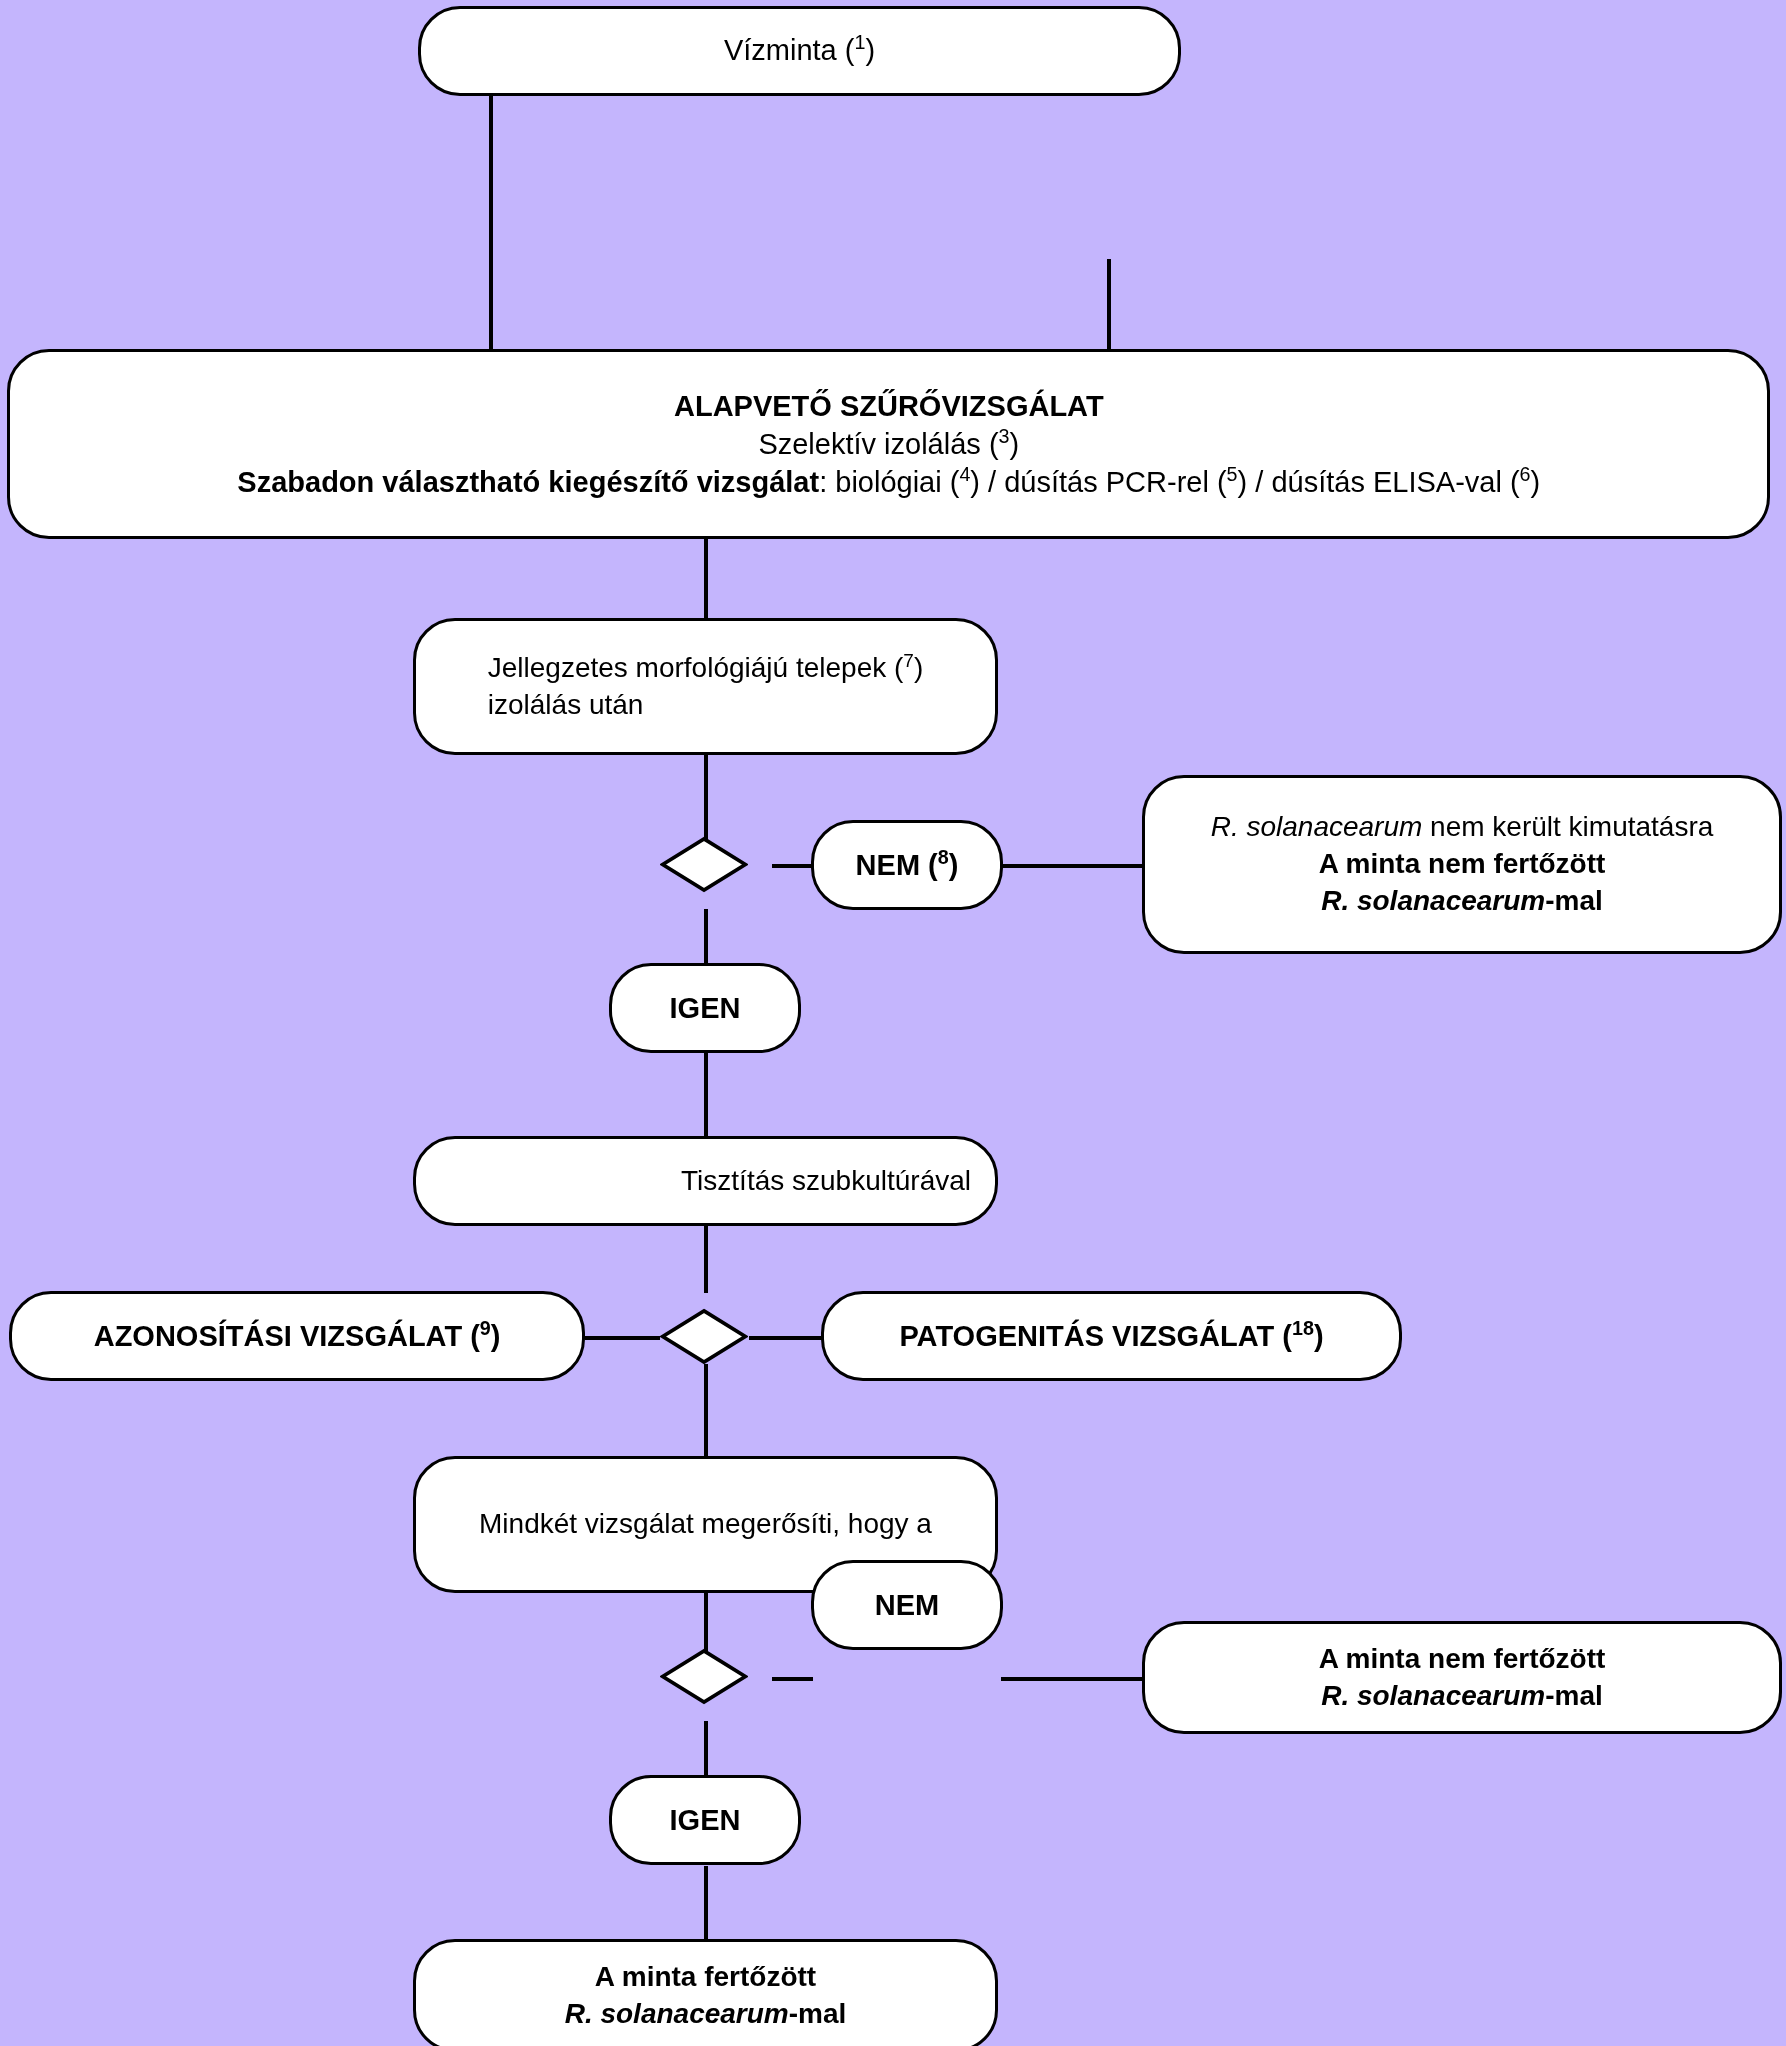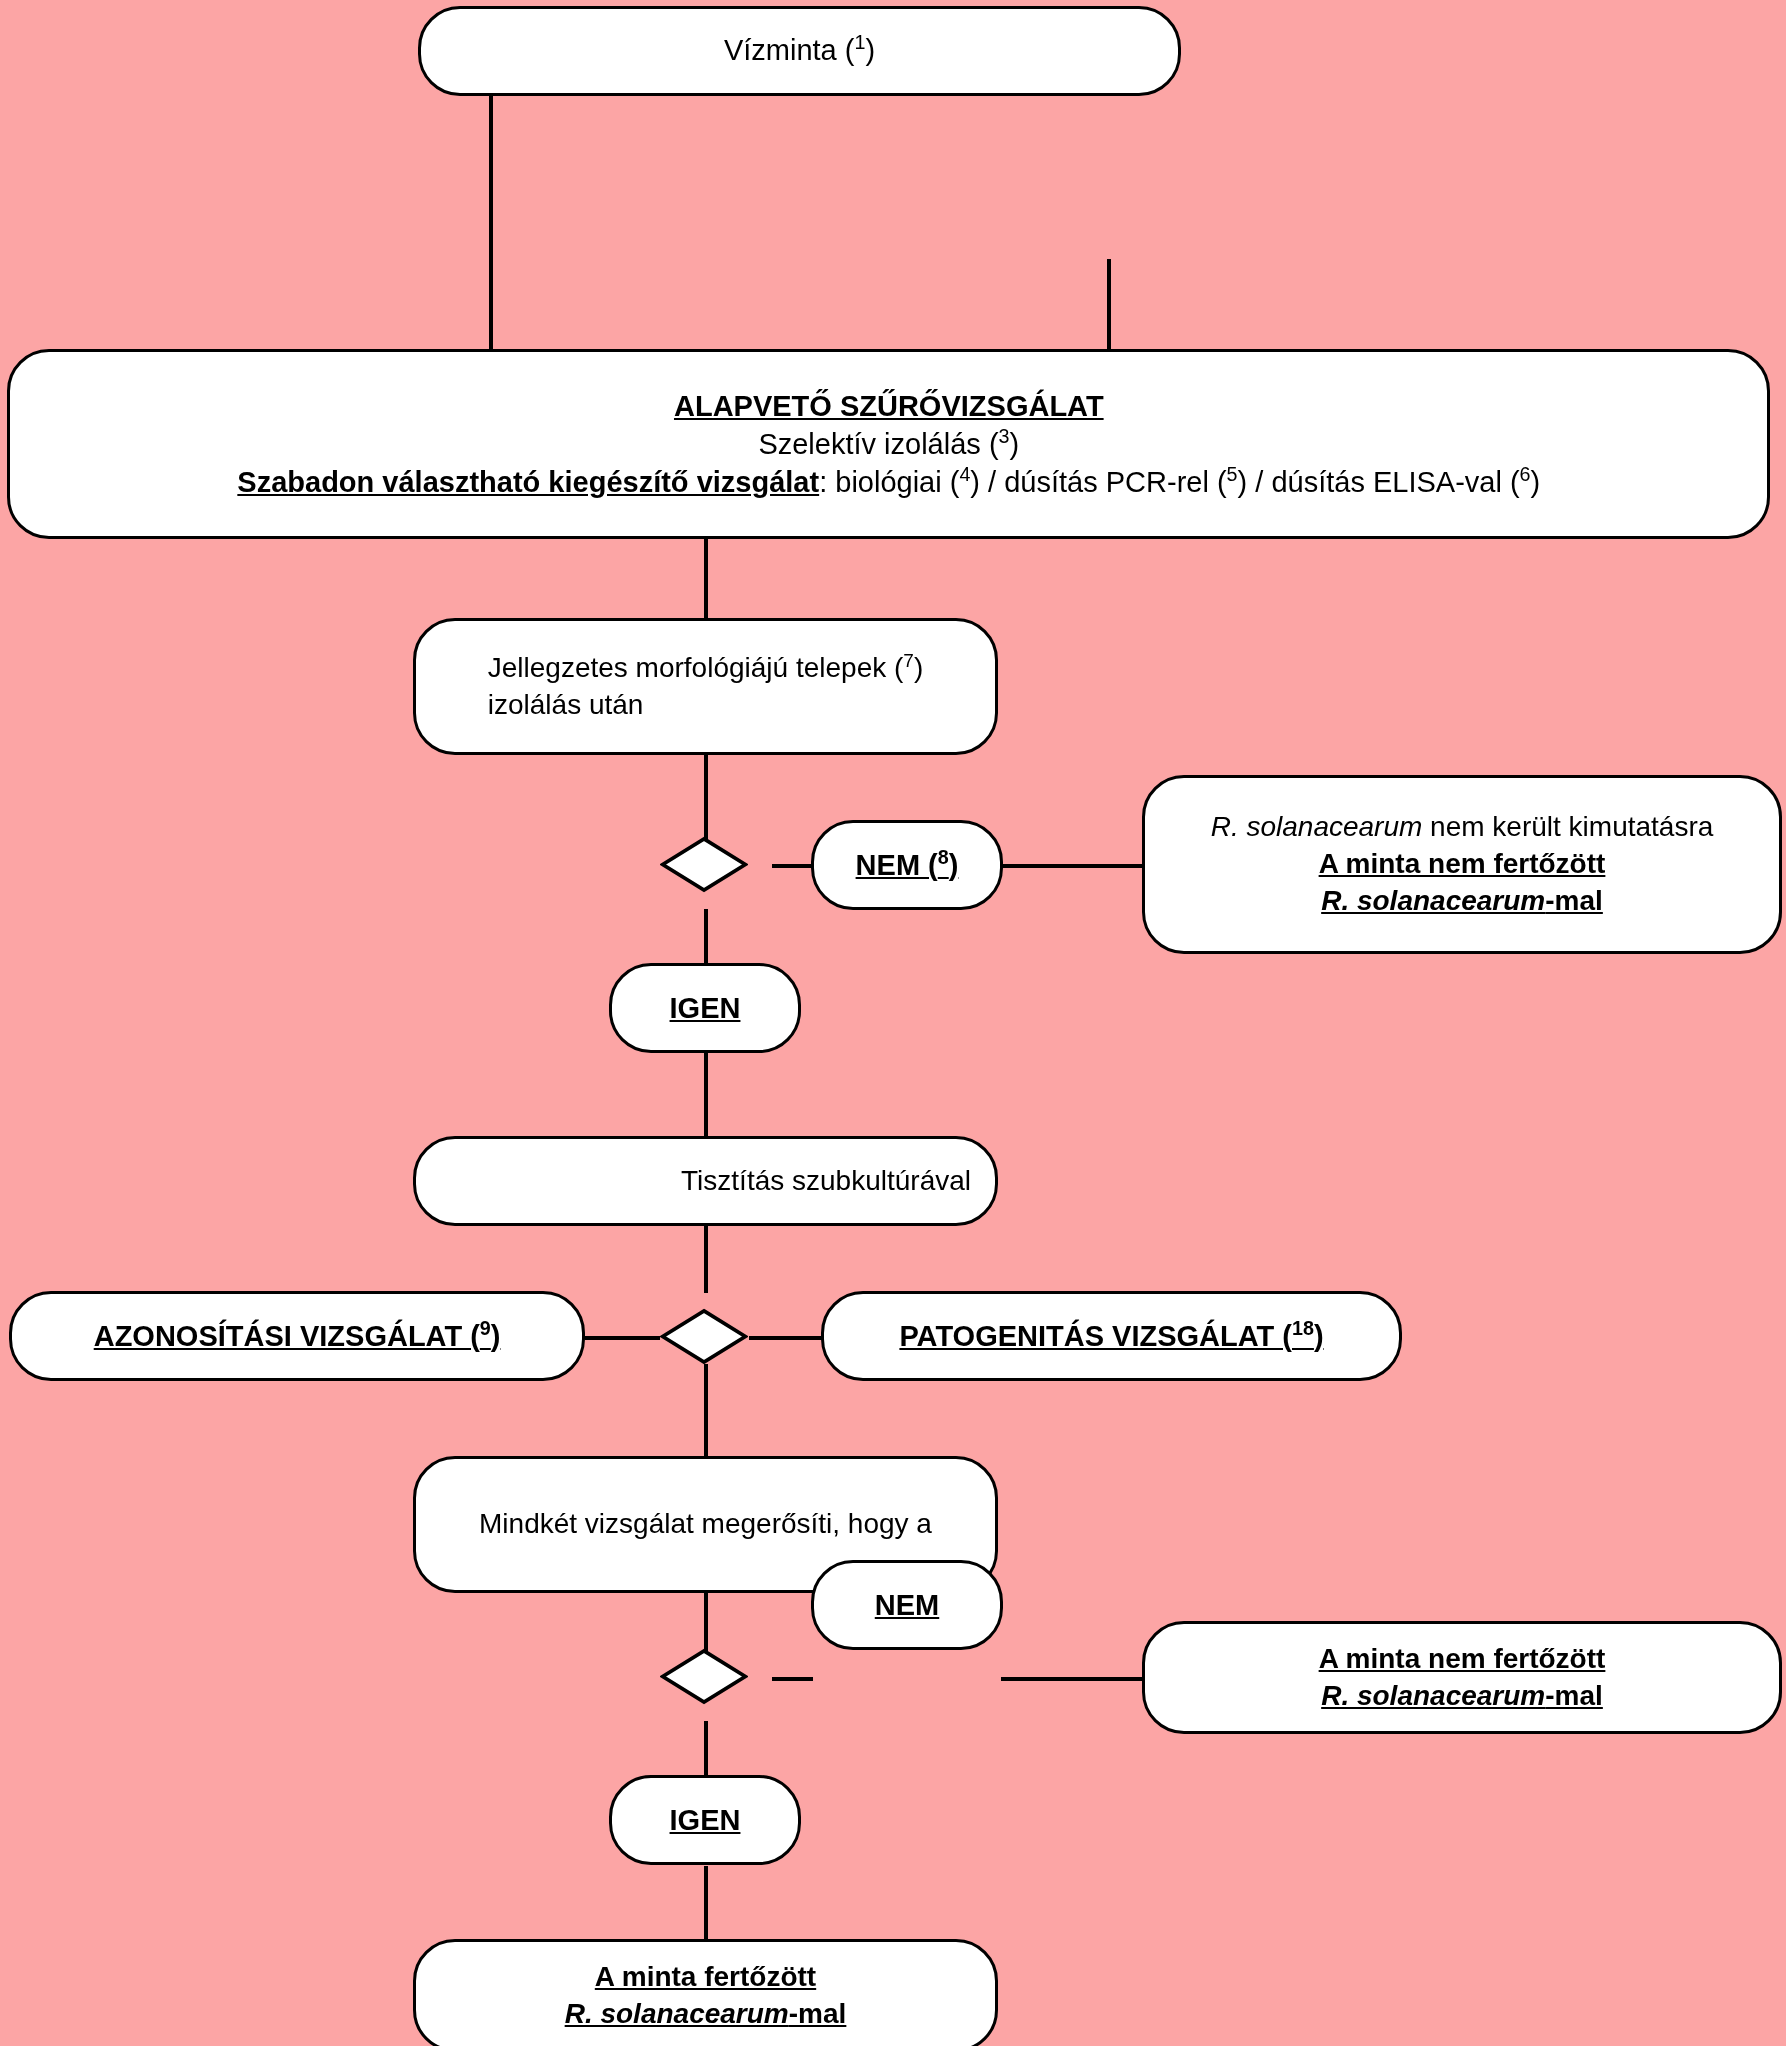--- a/index.html
+++ b/index.html
@@ -8,21 +8,21 @@
     background: #ffffff;
   }
   body {
     font-family: "Liberation Sans", sans-serif;
     color: #000000;
   }
   #diagram {
     position: relative;
     width: 1786px;
     height: 2047px;
-    background: #fca5a5;
+    background: #c4b5fd;
     overflow: hidden;
   }
   .node {
     position: absolute;
     box-sizing: border-box;
     border: 3.7px solid #000000;
     background: #ffffff;
     display: flex;
     align-items: center;
     justify-content: center;
@@ -31,21 +31,21 @@
   }
   .rounded {
     border-radius: 42px;
   }
   .node .inner {
     padding: 3.7px 24px;
     line-height: 1.32;
   }
   .t31 { font-size: 28px; }
   .t32 { font-size: 29px; }
-  .bold { font-weight: bold; text-decoration: underline; }
+  .bold { font-weight: bold; }
   .ital { font-style: italic; margin-top: 20px; }
   .center { text-align: center; }
   .left { text-align: left; }
   sup {
     font-size: 0.68em;
     vertical-align: super;
     line-height: 0;
   }
 
   

